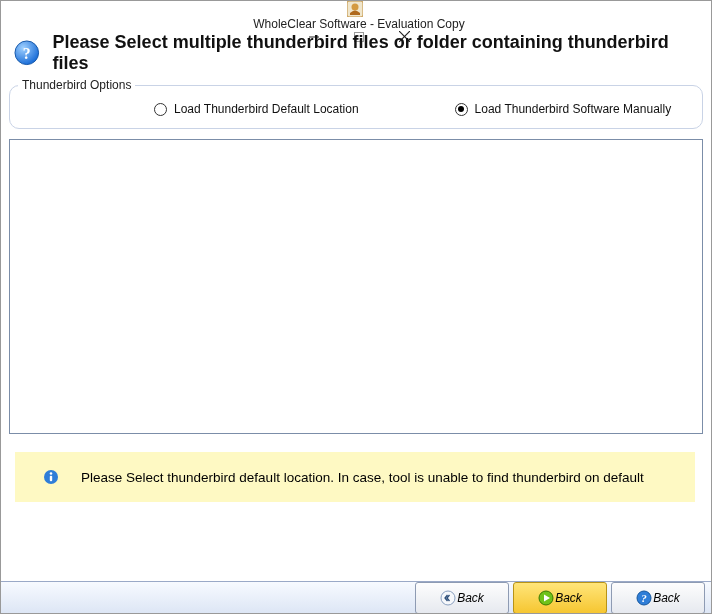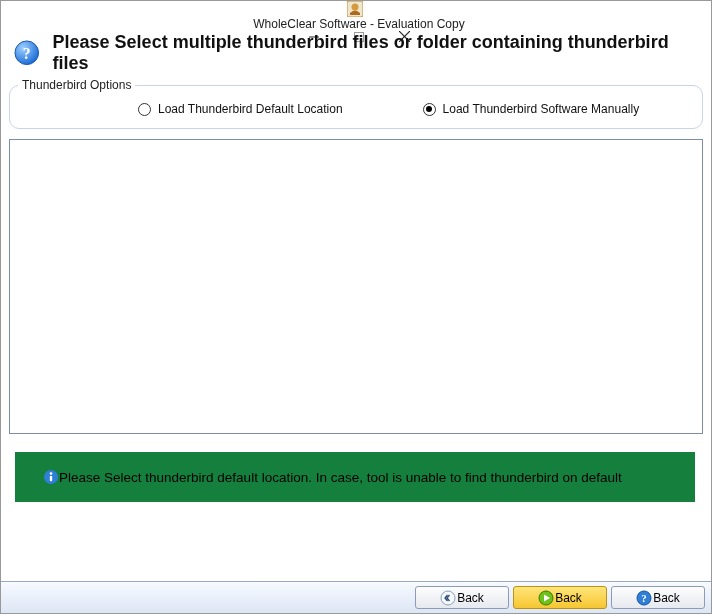--- a/index.html
+++ b/index.html
@@ -91,20 +91,21 @@
     gap: 80px;
     padding-left: 118px;
   }
   .radio {
     display: flex;
     align-items: center;
     gap: 7px;
     cursor: default;
     font-size: 12px;
     color: #111;
+    margin-left: 16px;
   }
   .radio .dot {
     width: 13px; height: 13px;
     border: 1px solid #333;
     border-radius: 50%;
     position: relative;
   }
   .radio.selected .dot::after {
     content: "";
     position: absolute;
@@ -117,24 +118,25 @@
   .big-empty {
     margin-top: 10px;
     height: 295px;
     border: 1px solid #7b8da8;
     background: #fff;
   }
 
   .info-bar {
     margin: 18px 8px 0 6px;
     height: 50px;
-    background: #15803d;
+    background: #fef9c3;
     display: flex;
     align-items: center;
     padding: 0 12px 0 28px;
+    gap: 22px;
     overflow: hidden;
     white-space: nowrap;
   }
   .info-bar .info-icon {
     width: 16px; height: 16px;
     flex: 0 0 auto;
   }
   .info-bar .info-text {
     font-size: 13.5px;
     color: #000;
@@ -144,33 +146,34 @@
     height: 32px;
     border-top: 1px solid #9aa9c7;
     background: linear-gradient(#f7faff, #dde6f5);
     display: flex;
     align-items: center;
     justify-content: flex-end;
     padding: 0 6px;
     gap: 4px;
   }
   .btn {
-    height: 23px;
+    height: 32px;
     min-width: 94px;
     background: linear-gradient(#fdfdfd, #e6e9ef);
     border: 1px solid #8e9bb3;
     border-radius: 3px;
     display: flex;
     align-items: center;
     justify-content: center;
     gap: 1px;
     padding: 0 10px;
     font-size: 12px;
     color: #000;
     cursor: default;
+    font-style: italic;
   }
   .btn.next {
     background: linear-gradient(#ffe57a, #f6c631);
     border-color: #b89317;
   }
   .btn .bicon {
     width: 16px; height: 16px;
     flex: 0 0 auto;
   }
 </style>

